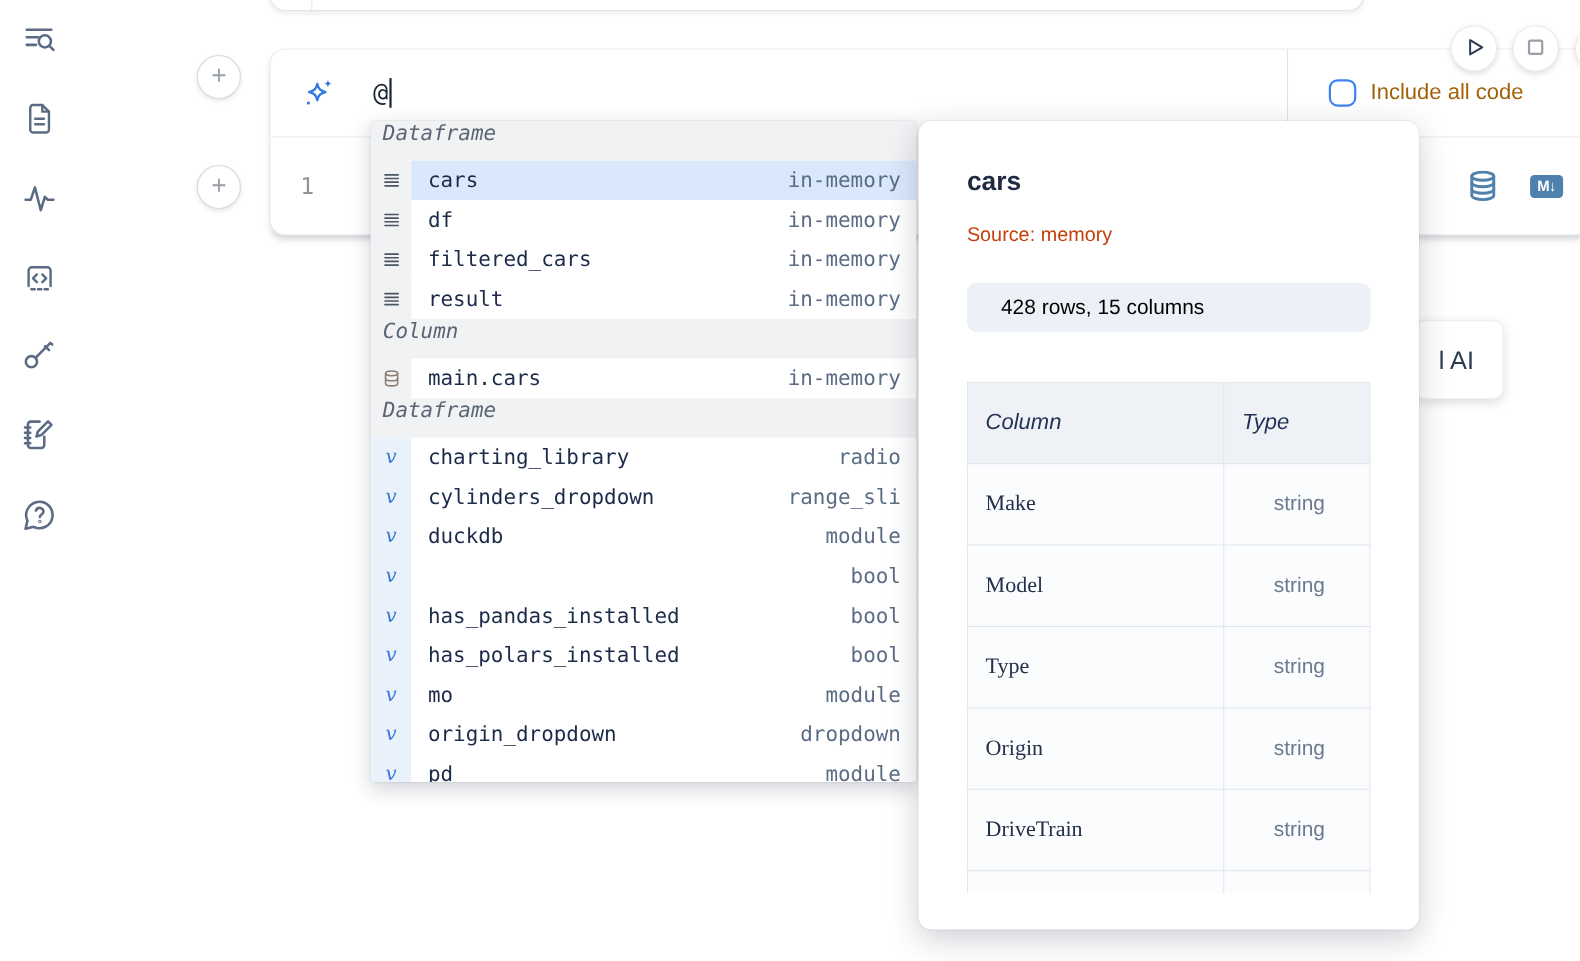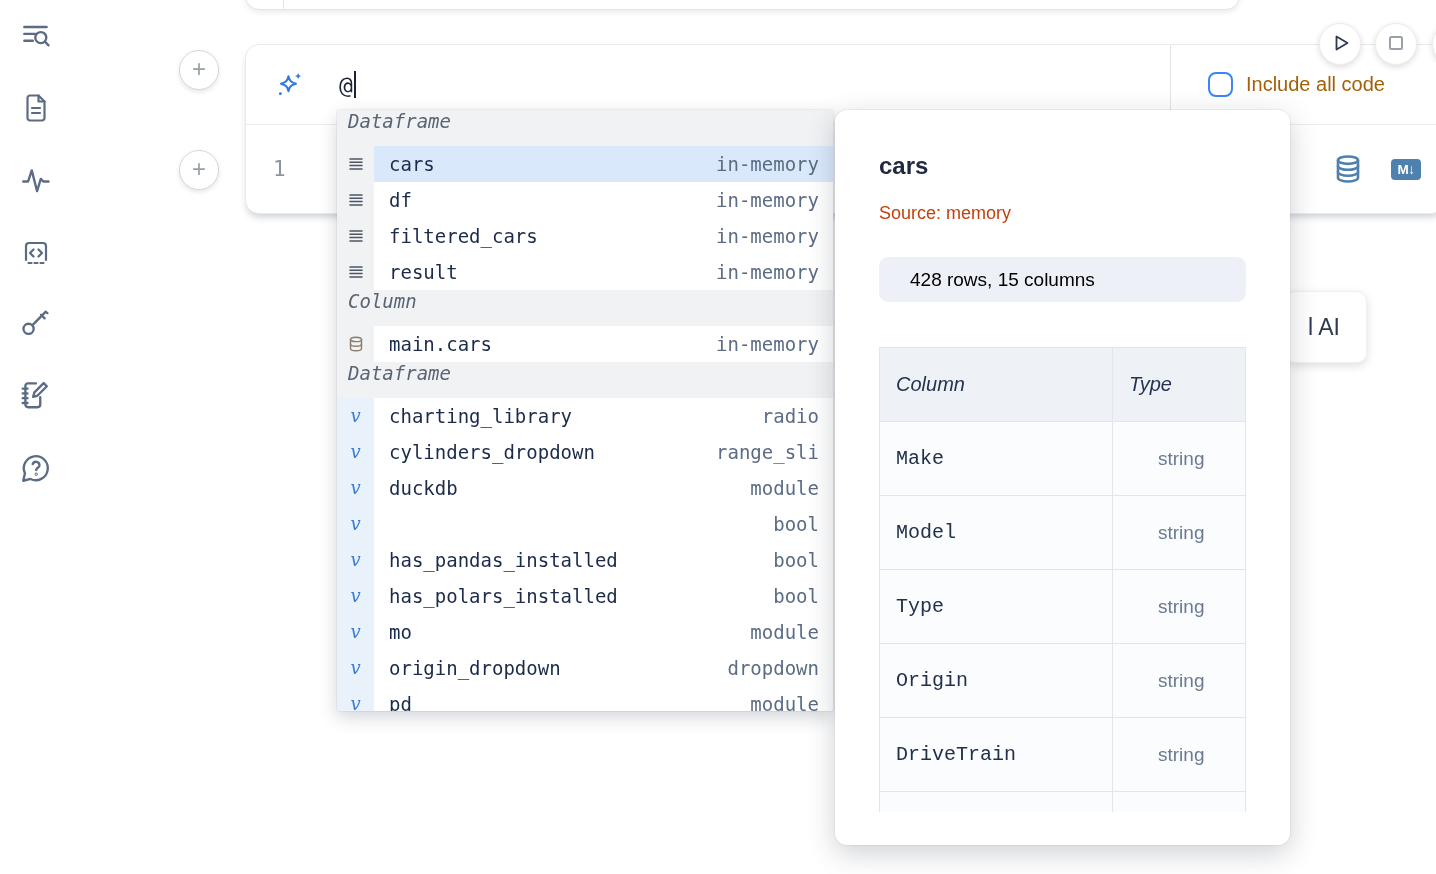--- a/index.html
+++ b/index.html
@@ -75,21 +75,21 @@
   .pv-title { position:absolute; left:44px; top:42px; font-size:24px; font-weight:bold; color:#1e2940; }
   .pv-source { position:absolute; left:44px; top:93px; font-size:18px; color:#c2410c; }
   .pv-badge { position:absolute; left:44px; top:147px; width:367px; height:45px; background:#edf1f7; border-radius:9px;
     display:flex; align-items:center; padding-left:31px; font-size:19px; color:#000000; }
   .pv-table-wrap { position:absolute; left:44px; top:237px; width:367px; height:465px; overflow:hidden; }
   .pv-table { width:100%; border-collapse:collapse; table-layout:fixed; }
   .pv-table th, .pv-table td { border:1px solid #e2e6ec; height:74px; padding-left:16px; text-align:left; vertical-align:middle; }
   .pv-table th { background:#eef1f6; font-size:20px; font-weight:normal; color:#243355;font-style:italic; }
   .pv-table td { background:#fbfcfe; }
   .pv-table col.c1 { width:233px; }
-  .pv-table td.cell-name { font-family:Liberation Mono, monospace; font-size:20px; color:#22304a; }
+  .pv-table td.cell-name { font-family:Liberation Serif, serif; font-size:20px; color:#22304a; }
   .pv-table td.cell-type { font-size:19px; color:#6b7a90;padding-left:45px; }
 </style>
 </head>
 <body>
 
 <div class="sidebar">
   <div class="side-btn" style="top:18px">
     <span>
       <svg width="34" height="34" viewBox="0 0 32 32">
           <path d="M5 7.5h21M5 14h10M5 20.5h8"></path>

